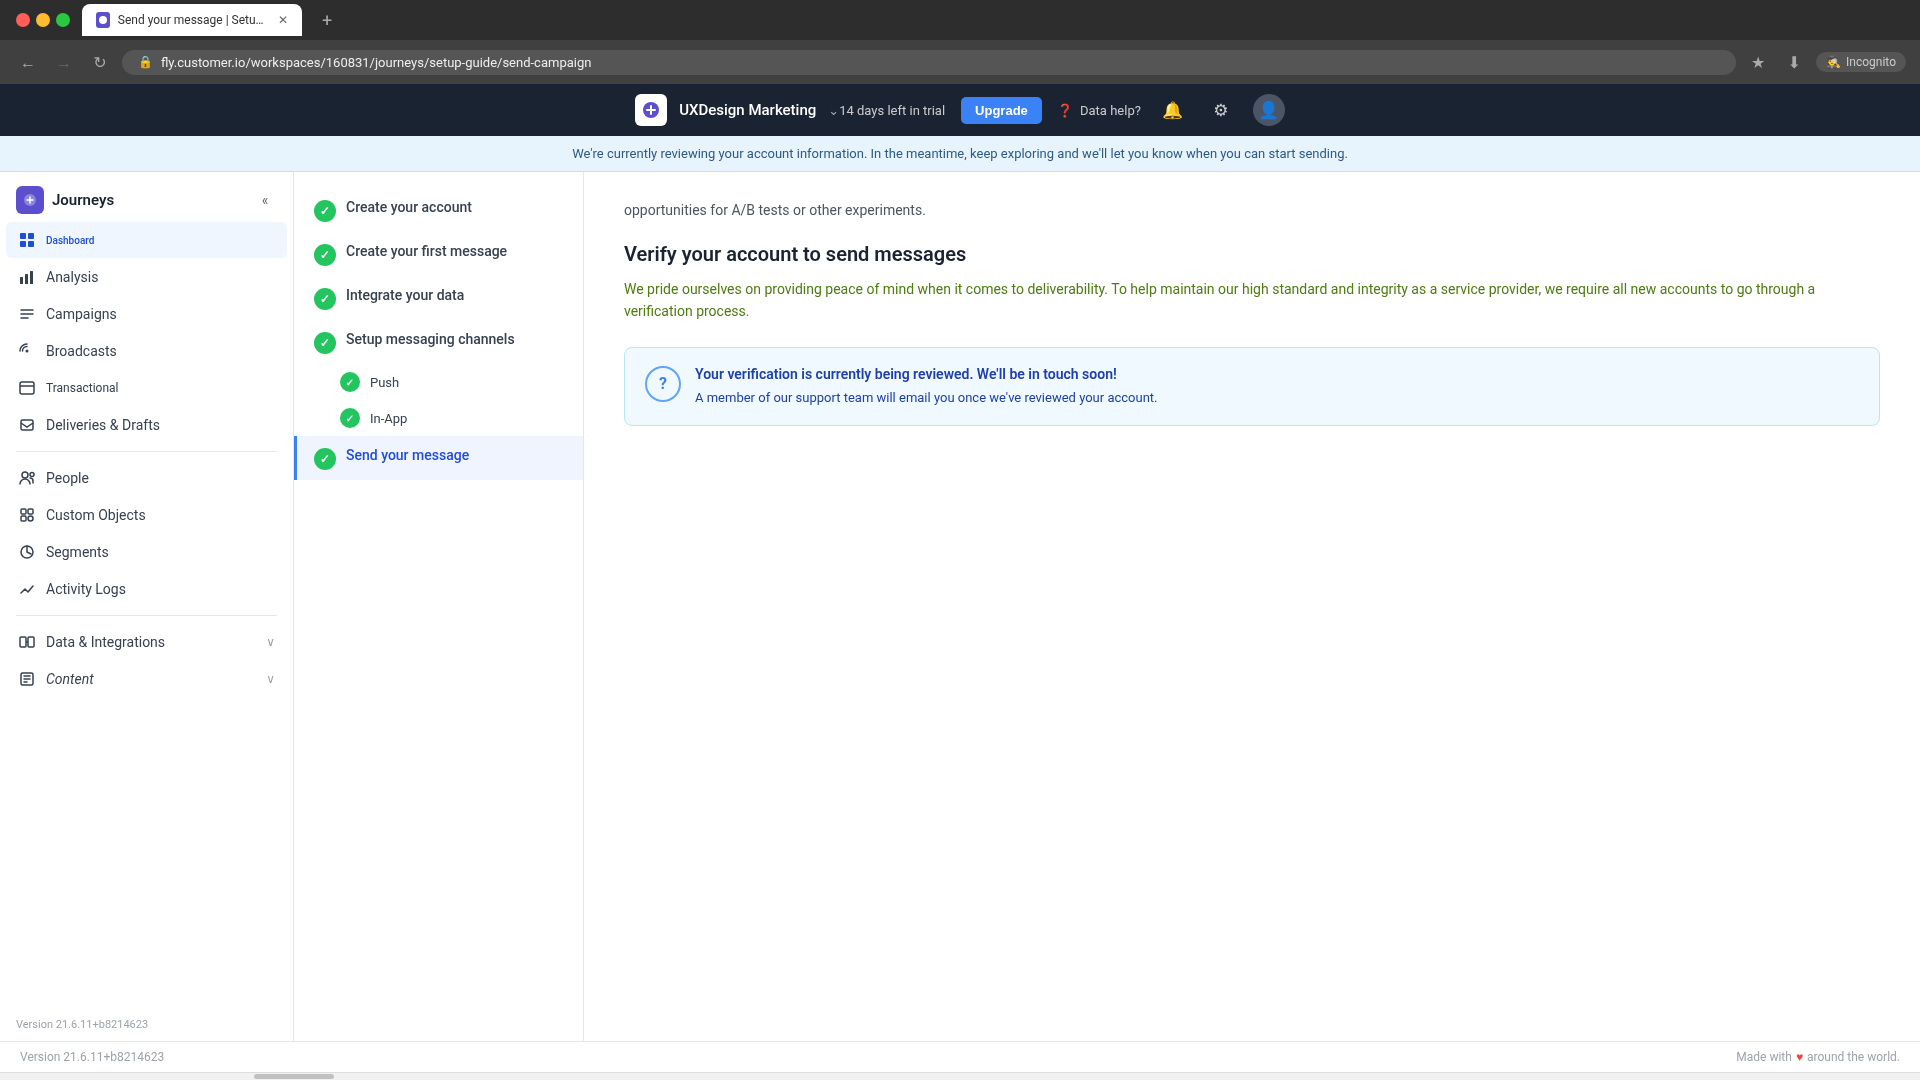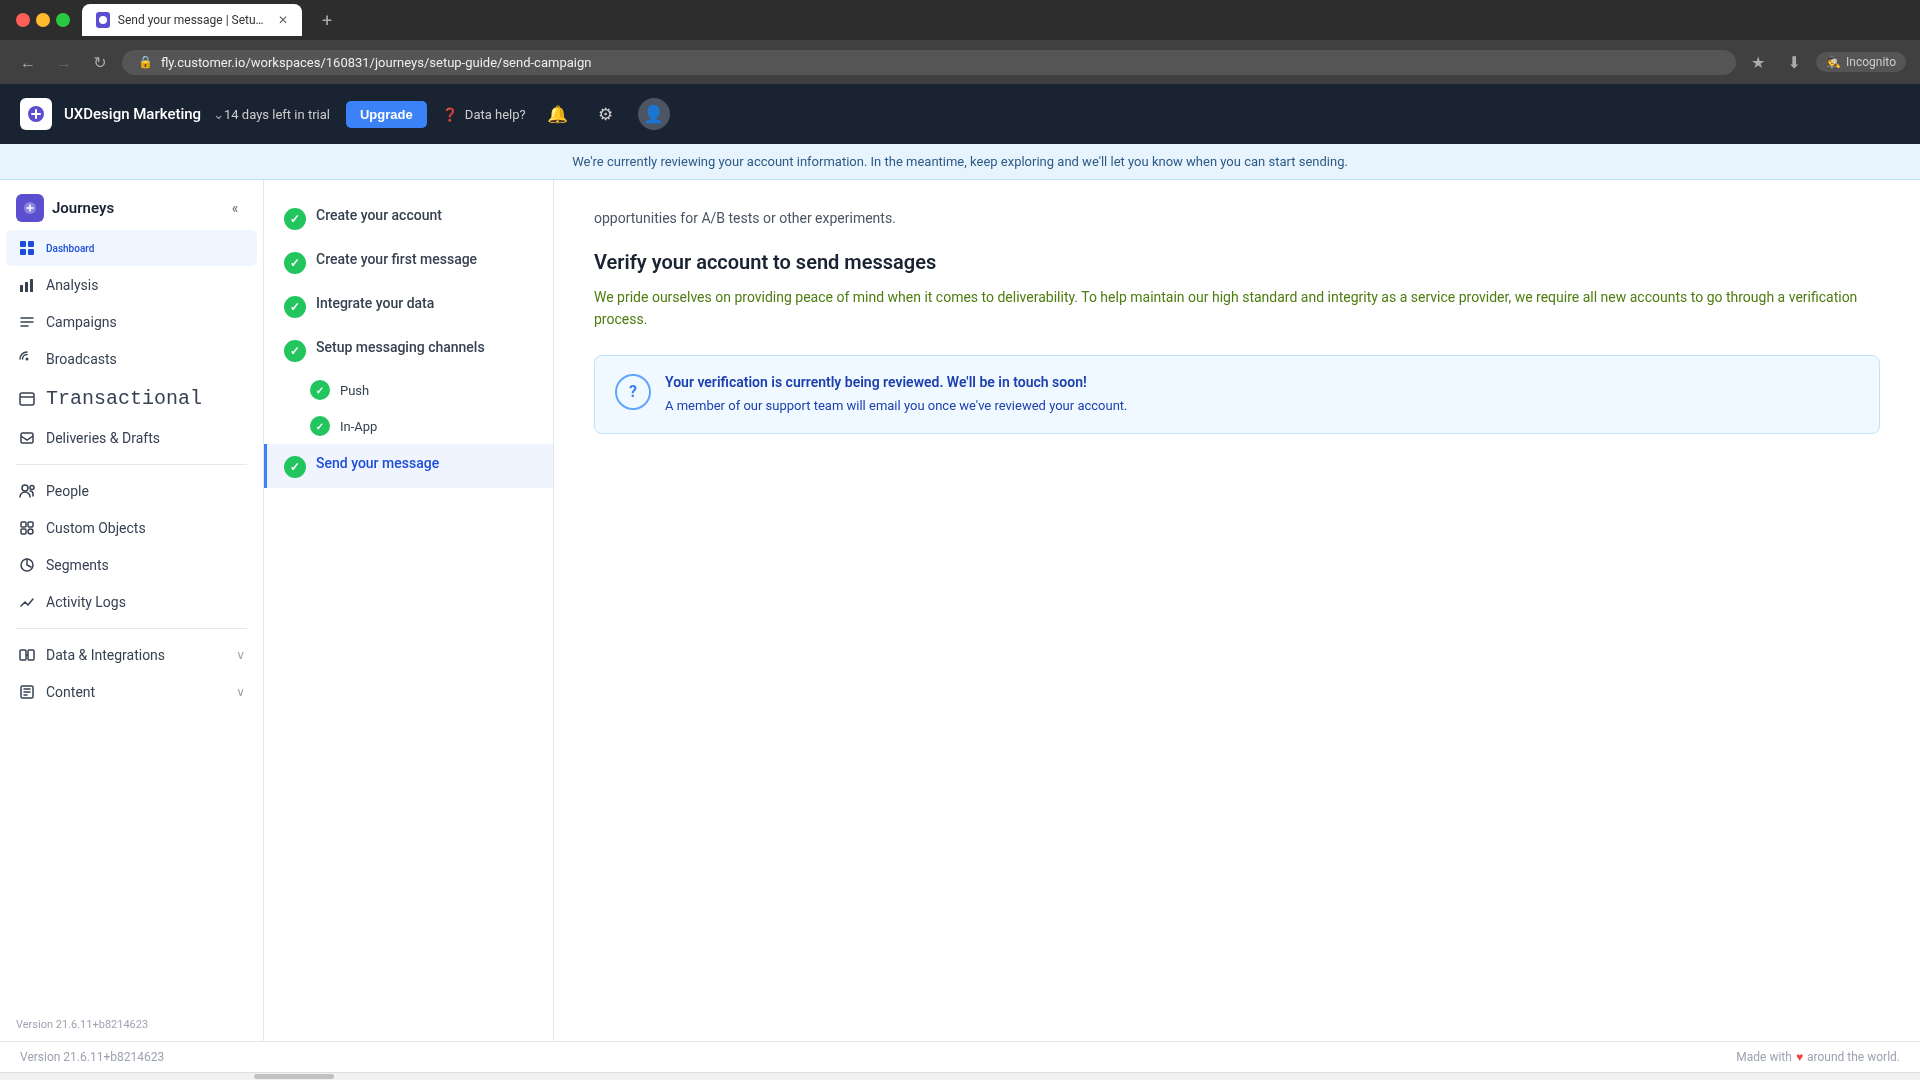--- a/index.html
+++ b/index.html
@@ -2,32 +2,32 @@
 <html><head>
   <meta charset="utf-8">
   <style>
     * { box-sizing: border-box; margin: 0; padding: 0; }
     body { font-family: -apple-system, BlinkMacSystemFont, 'Segoe UI', Roboto, sans-serif; background: #f5f5f5; overflow: hidden; }
 
     
     .app-container { display: flex; flex-direction: column; width: 1920px; height: calc(1080px - 84px); background: #fff; }
 
     
-    .top-bar { background: #1a2332; display: flex; align-items: center; justify-content: flex-start; padding: 0 20px; height: 60px; flex-shrink: 0; }
+    .top-bar { background: #1a2332; display: flex; align-items: center; justify-content: center; padding: 0 20px; height: 52px; flex-shrink: 0; }
     .top-bar-left { display: flex; align-items: center; gap: 12px; }
     .top-bar-right { display: flex; align-items: center; gap: 16px; }
 
     
     .info-banner { background: #e8f4fd; border-bottom: 1px solid #bee3f8; padding: 10px 20px; font-size: 13px; color: #2d5a87; text-align: center; flex-shrink: 0; }
 
     
     .main-layout { display: flex; flex: 1; overflow: hidden; }
 
     
-    .sidebar { width: 264px; background: #fff; border-right: 1px solid #e5e7eb; display: flex; flex-direction: column; overflow-y: auto; flex-shrink: 0; }
+    .sidebar { width: 294px; background: #fff; border-right: 1px solid #e5e7eb; display: flex; flex-direction: column; overflow-y: auto; flex-shrink: 0; }
 
     
     .checklist-panel { width: 290px; background: #fff; border-right: 1px solid #e5e7eb; overflow-y: auto; padding: 16px 0; flex-shrink: 0; }
     .checklist-item { display: flex; align-items: flex-start; gap: 10px; padding: 10px 20px; cursor: pointer; }
     .checklist-item.active { background: #f0f4ff; border-left: 3px solid #3b82f6; padding-left: 17px; }
     .check-circle { width: 22px; height: 22px; border-radius: 50%; border: 2px solid #22c55e; display: flex; align-items: center; justify-content: center; flex-shrink: 0; margin-top: 2px; }
     .check-circle.completed { background: #22c55e; border-color: #22c55e; }
     .check-mark { color: #fff; font-size: 12px; font-weight: bold; }
     .checklist-item-label { font-size: 14px; color: #374151; line-height: 1.4; font-weight: 500; }
     .checklist-item.active .checklist-item-label { color: #1d4ed8; }
@@ -180,21 +180,21 @@
           <span style="font-size:14px;">Broadcasts</span>
         </div>
 
         <div style="display:flex;align-items:center;gap:10px;padding:9px 12px;cursor:pointer;border-radius:6px;color:#374151;margin-top:1px;">
           <div style="width:18px;height:18px;display:flex;align-items:center;justify-content:center;">
             <svg width="16" height="16" viewBox="0 0 16 16" fill="none">
                 <rect x="1" y="2" width="14" height="12" rx="2" stroke="currentColor" stroke-width="1.5"></rect>
                 <path d="M1 6h14" stroke="currentColor" stroke-width="1.5"></path>
               </svg>
           </div>
-          <span style="font-size:20px;font-family:Liberation Mono, monospace;">Transactional</span>
+          <span style="font-size:12px;">Transactional</span>
         </div>
 
         <div style="display:flex;align-items:center;gap:10px;padding:9px 12px;cursor:pointer;border-radius:6px;color:#374151;margin-top:1px;">
           <div style="width:18px;height:18px;display:flex;align-items:center;justify-content:center;">
             <svg width="16" height="16" viewBox="0 0 16 16" fill="none">
                 <rect x="2" y="3" width="12" height="10" rx="1.5" stroke="currentColor" stroke-width="1.5"></rect>
                 <path d="M2 6l6 4 6-4" stroke="currentColor" stroke-width="1.5"></path>
               </svg>
           </div>
           <span style="font-size:14px;">Deliveries &amp; Drafts</span>
@@ -262,21 +262,21 @@
         </div>
 
         <div style="display:flex;align-items:center;justify-content:space-between;padding:9px 12px;cursor:pointer;border-radius:6px;color:#374151;margin-top:1px;">
           <div style="display:flex;align-items:center;gap:10px;">
             <div style="width:18px;height:18px;display:flex;align-items:center;justify-content:center;">
               <svg width="16" height="16" viewBox="0 0 16 16" fill="none">
                   <rect x="2" y="2" width="12" height="12" rx="1.5" stroke="currentColor" stroke-width="1.5"></rect>
                   <path d="M5 5h6M5 8h6M5 11h3" stroke="currentColor" stroke-width="1.5" stroke-linecap="round"></path>
                 </svg>
             </div>
-            <span style="font-size:14px;">Content</span>
+            <span style="font-size:14px;font-style:italic;">Content</span>
           </div>
           <span style="color:#9ca3af;font-size:12px;">∨</span>
         </div>
       </div>
 
       <div style="margin-top:auto;padding:10px 16px;">
         <div style="font-size:11px;color:#9ca3af;">Version 21.6.11+b8214623</div>
       </div>
     </div>
 

